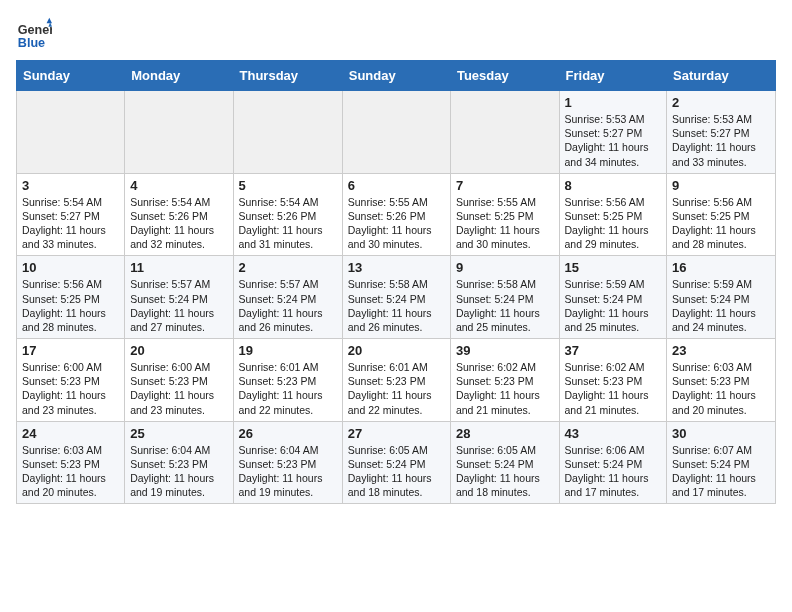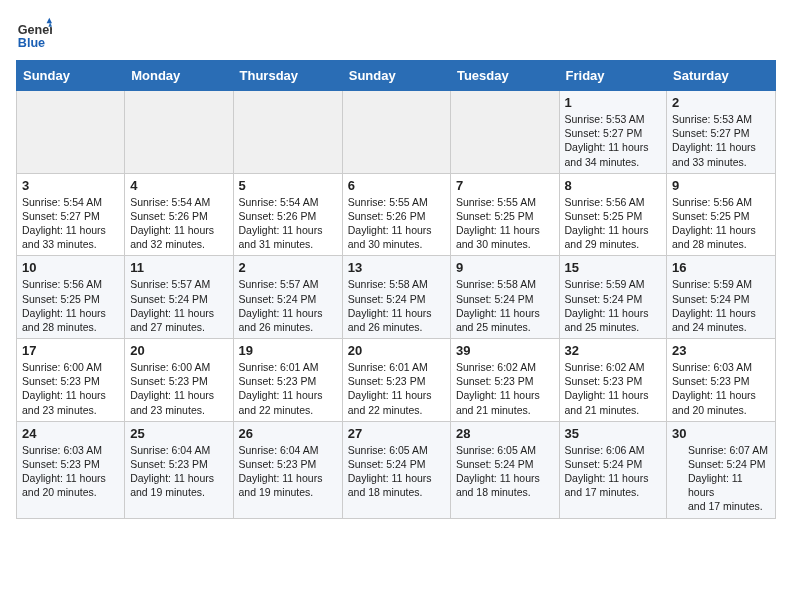--- a/index.html
+++ b/index.html
@@ -265,21 +265,21 @@
 and 22 minutes.</div>
         </td>
         <td>
           <span class="day-num">39</span>
           <div style="white-space: pre-line; line-height: 1.35;">Sunrise: 6:02 AM
 Sunset: 5:23 PM
 Daylight: 11 hours
 and 21 minutes.</div>
         </td>
         <td>
-          <span class="day-num">32</span>
+          <span class="day-num">37</span>
           <div style="white-space: pre-line; line-height: 1.35;">Sunrise: 6:02 AM
 Sunset: 5:23 PM
 Daylight: 11 hours
 and 21 minutes.</div>
         </td>
         <td>
           <span class="day-num">23</span>
           <div style="white-space: pre-line; line-height: 1.35;">Sunrise: 6:03 AM
 Sunset: 5:23 PM
 Daylight: 11 hours
@@ -316,28 +316,28 @@
 and 18 minutes.</div>
         </td>
         <td>
           <span class="day-num">28</span>
           <div style="white-space: pre-line; line-height: 1.35;">Sunrise: 6:05 AM
 Sunset: 5:24 PM
 Daylight: 11 hours
 and 18 minutes.</div>
         </td>
         <td>
-          <span class="day-num">35</span>
+          <span class="day-num">43</span>
           <div style="white-space: pre-line; line-height: 1.35;">Sunrise: 6:06 AM
 Sunset: 5:24 PM
 Daylight: 11 hours
 and 17 minutes.</div>
         </td>
         <td>
           <span class="day-num">30</span>
-          <div style="white-space: pre-line; line-height: 1.35; margin-left: 16px;">Sunrise: 6:07 AM
+          <div style="white-space: pre-line; line-height: 1.35;">Sunrise: 6:07 AM
 Sunset: 5:24 PM
 Daylight: 11 hours
 and 17 minutes.</div>
         </td>
       </tr>
     </tbody>
 </table>
 
 </body></html>

